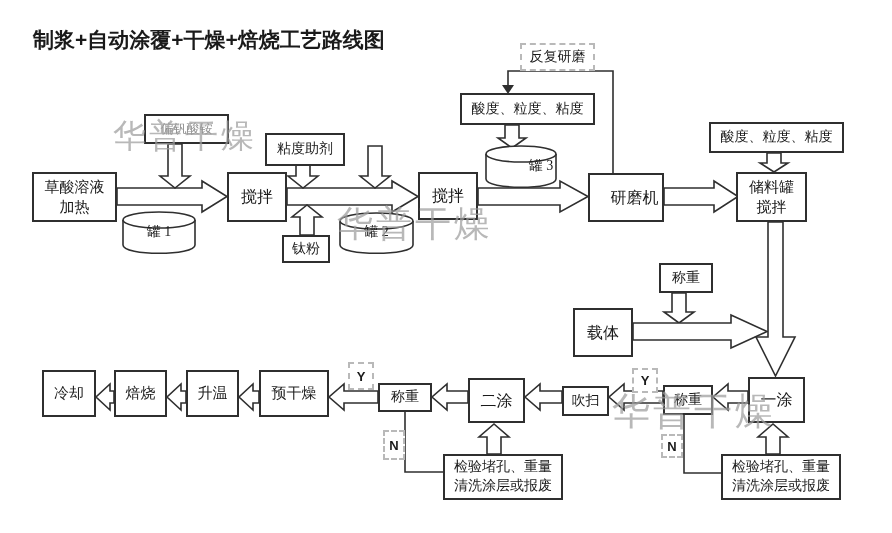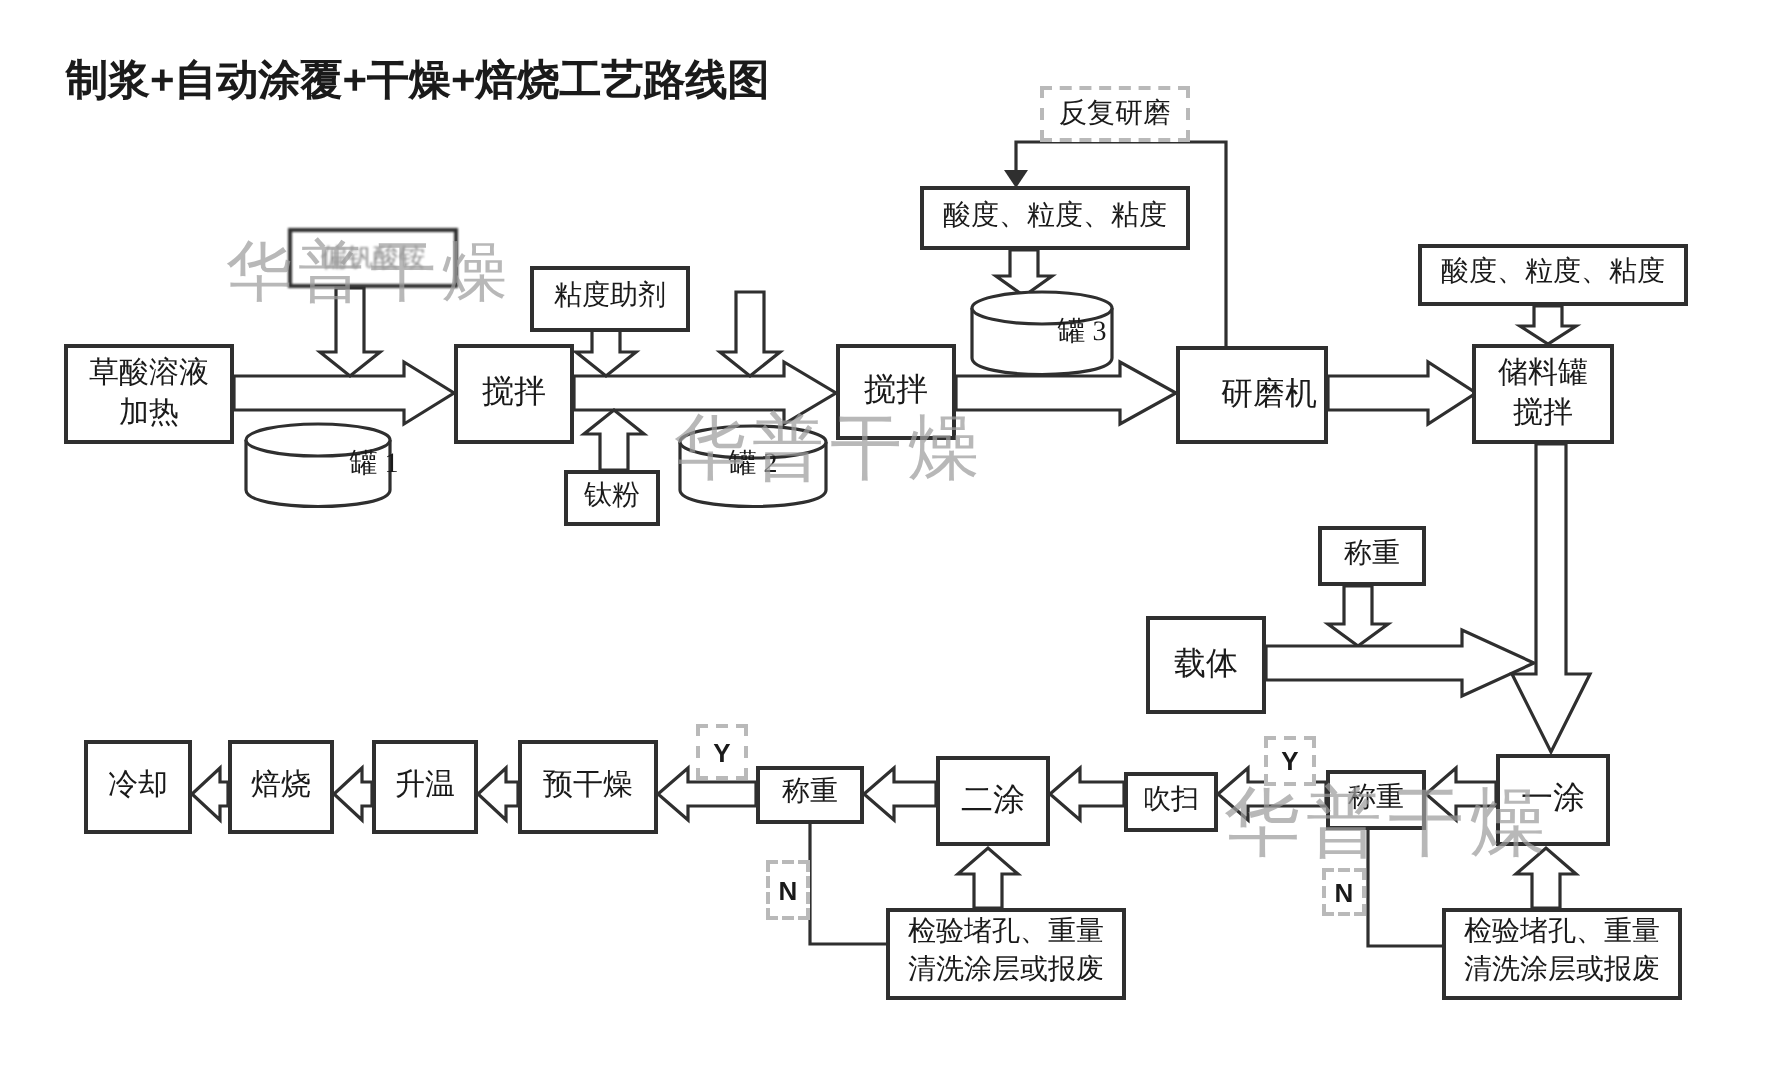--- a/index.html
+++ b/index.html
@@ -75,21 +75,21 @@
   </svg>
 
   <div id="title">制浆+自动涂覆+干燥+焙烧工艺路线图</div>
 
   <div class="box faint" style="left:132px;top:114px;width:85px;height:30px;margin-left:12px;">偏钒酸铵</div>
   <div class="box" style="left:32px;top:172px;width:85px;height:50px;">草酸溶液
 加热</div>
   <div class="box" style="left:227px;top:172px;width:60px;height:50px;font-size:16px;">搅拌</div>
   <div class="box small" style="left:265px;top:113px;width:80px;height:33px;margin-top:20px;">粘度助剂</div>
   <div class="box small" style="left:282px;top:235px;width:48px;height:28px;">钛粉</div>
-  <div class="tanklabel" style="left:123px;top:222px;width:72px;height:20px;margin-left:28px;">罐 1</div>
+  <div class="tanklabel" style="left:123px;top:222px;width:72px;height:20px;">罐 1</div>
   <div class="tanklabel" style="left:340px;top:222px;width:73px;height:20px;">罐 2</div>
   <div class="tanklabel" style="left:486px;top:156px;width:70px;height:20px;padding-left:20px;">罐 3</div>
   <div class="box" style="left:418px;top:172px;width:60px;height:48px;font-size:16px;">搅拌</div>
   <div class="box small" style="left:460px;top:93px;width:135px;height:32px;">酸度、粒度、粘度</div>
   <div class="dashedbox" style="left:520px;top:43px;width:75px;height:28px;font-family:'Liberation Serif','DejaVu Serif',serif;font-weight:normal;font-size:14px;color:#1a1a1a;">反复研磨</div>
   <div class="box" style="left:588px;top:173px;width:76px;height:49px;font-size:16px;padding-left:17px;">研磨机</div>
   <div class="box small" style="left:709px;top:122px;width:135px;height:31px;">酸度、粒度、粘度</div>
   <div class="box" style="left:736px;top:172px;width:71px;height:50px;">储料罐
 搅拌</div>
 

